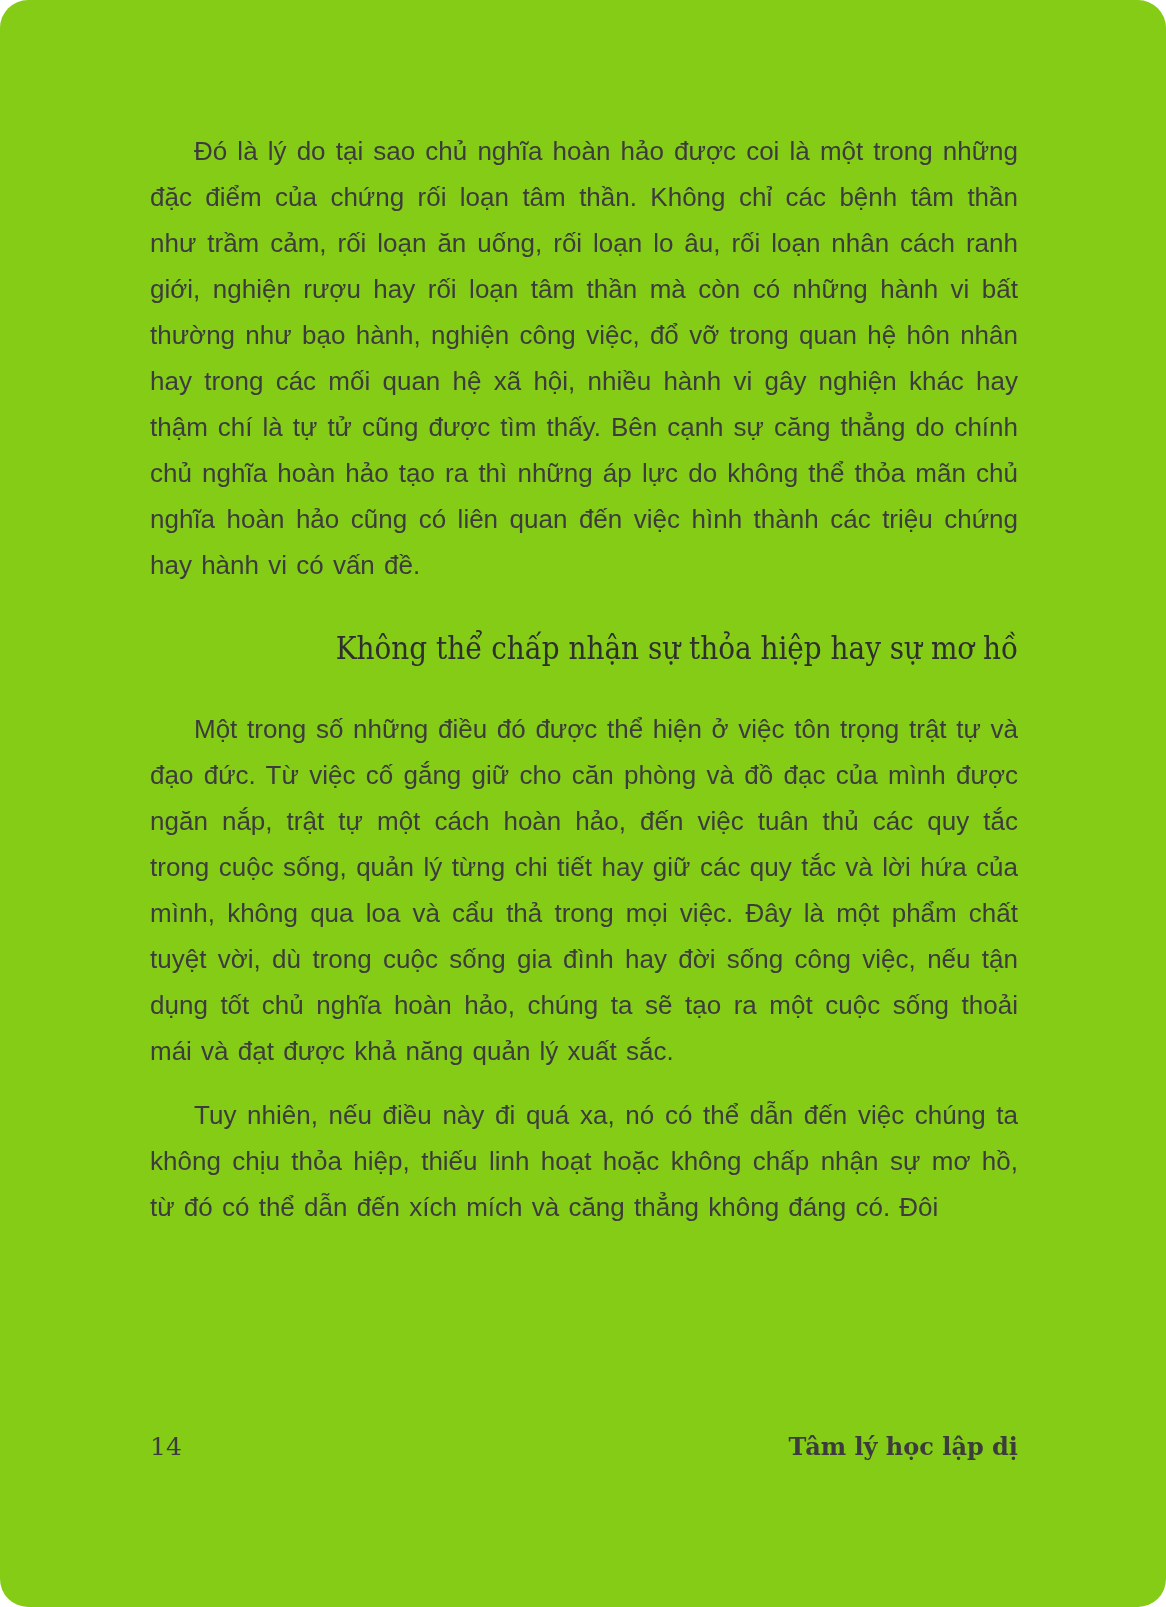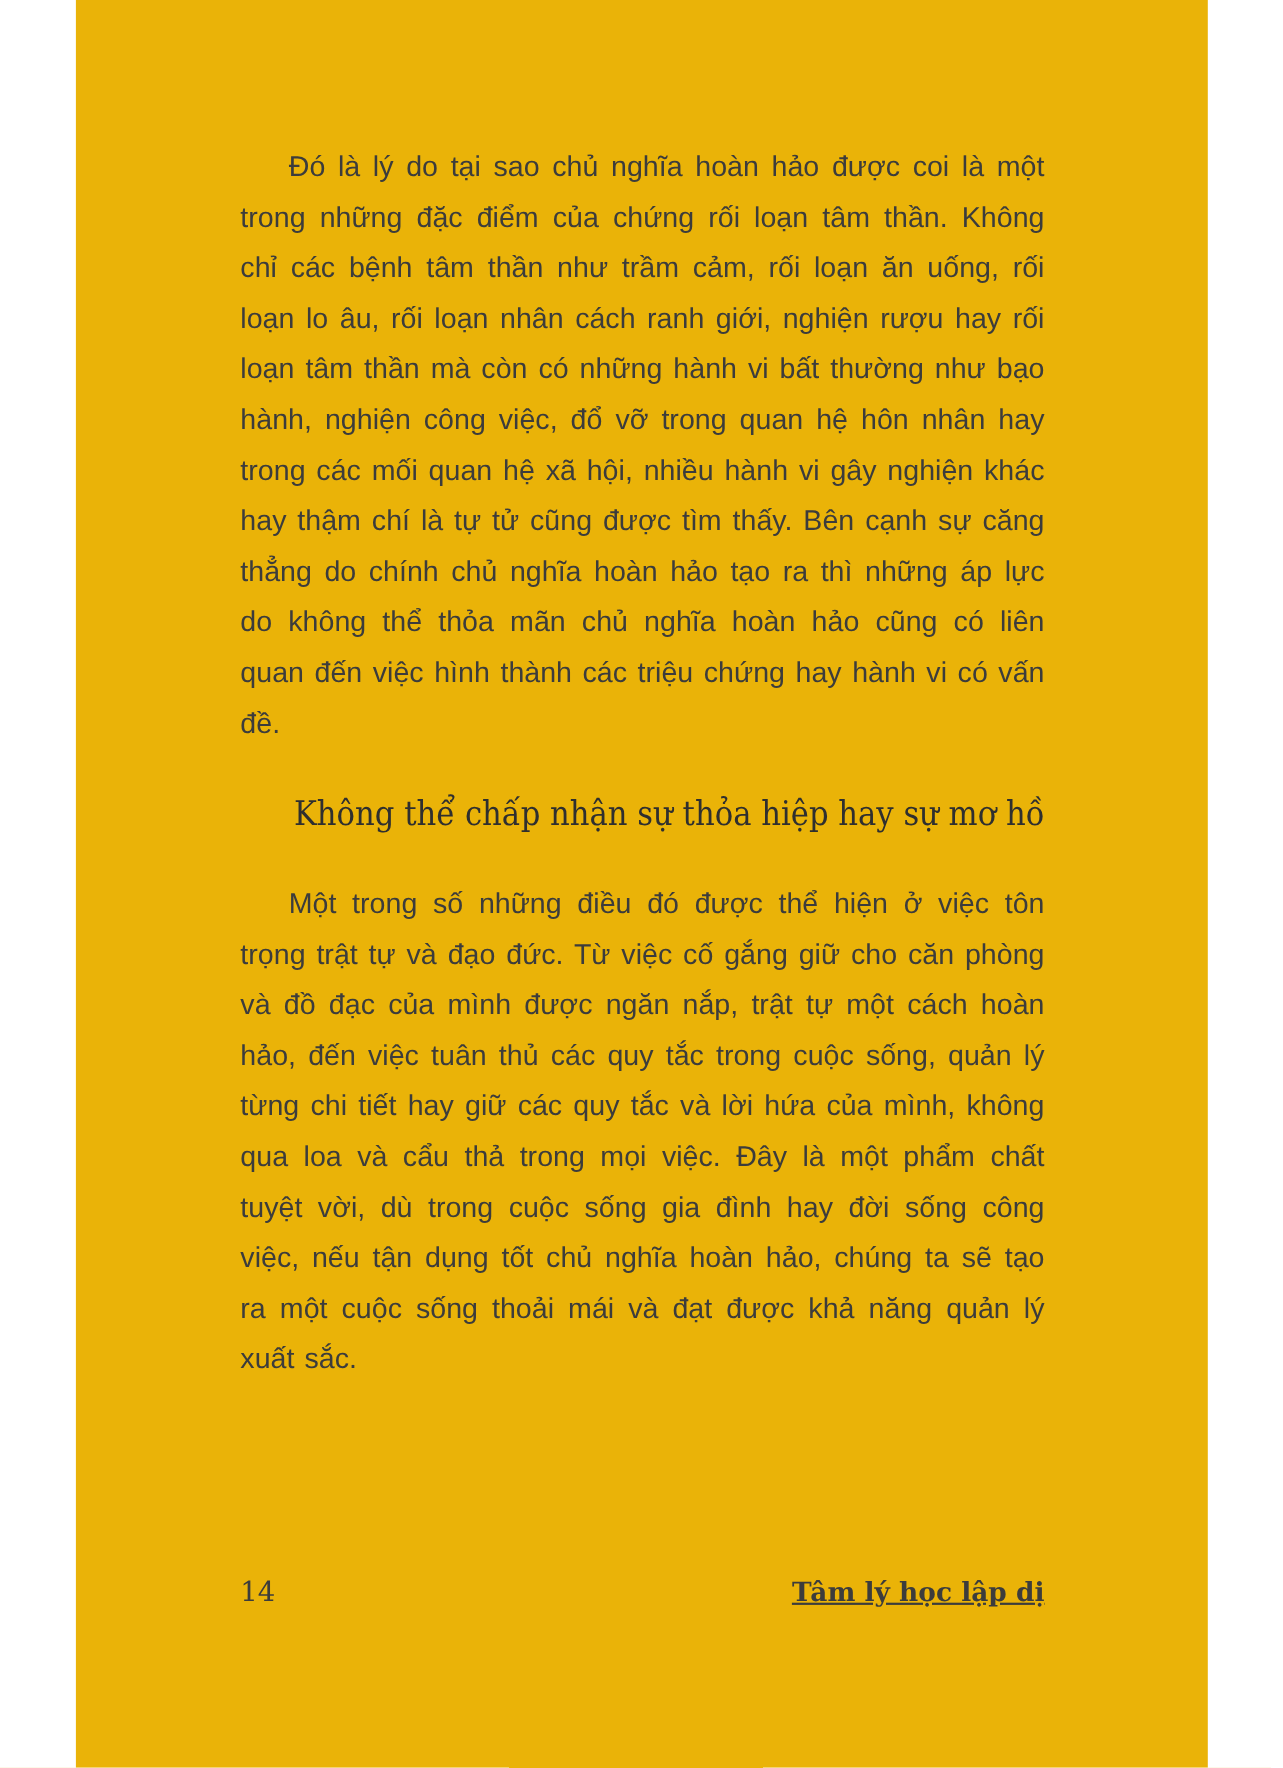--- a/index.html
+++ b/index.html
@@ -2,26 +2,27 @@
 <html lang="vi"><head>
 <meta charset="utf-8">
 <style>
   * { margin: 0; padding: 0; box-sizing: border-box; }
   html, body {
     background: #ffffff;
     font-family: "Liberation Sans", sans-serif;
   }
   .page {
     position: relative;
-    width: 1029px;
+    width: 1166px;
     height: 1607px;
     margin: 0 auto;
-    background: #eab308;
+    background: #84cc16;
     color: #3c3c3c;
     overflow: hidden;
+    border-radius: 28px;
   }
   .content {
     position: absolute;
     top: 128px;
     left: 150px;
     right: 148px;
   }
   .para {
     font-size: 26px;
     line-height: 46px;
@@ -57,36 +58,36 @@
   .footer .page-number {
     font-family: "DejaVu Serif", serif;
     font-size: 25px;
     color: #3c3c3c;
   }
   .footer .book-title {
     font-family: "DejaVu Serif", serif;
     font-size: 24px;
     font-weight: bold;
     color: #3c3c3c;
-    text-decoration: underline;
   }
 </style>
 </head>
 <body>
 
 <div class="page">
   <div class="content">
 
     <p class="para">Đó là lý do tại sao chủ nghĩa hoàn hảo được coi là một trong những đặc điểm của chứng rối loạn tâm thần. Không chỉ các bệnh tâm thần như trầm cảm, rối loạn ăn uống, rối loạn lo âu, rối loạn nhân cách ranh giới, nghiện rượu hay rối loạn tâm thần mà còn có những hành vi bất thường như bạo hành, nghiện công việc, đổ vỡ trong quan hệ hôn nhân hay trong các mối quan hệ xã hội, nhiều hành vi gây nghiện khác hay thậm chí là tự tử cũng được tìm thấy. Bên cạnh sự căng thẳng do chính chủ nghĩa hoàn hảo tạo ra thì những áp lực do không thể thỏa mãn chủ nghĩa hoàn hảo cũng có liên quan đến việc hình thành các triệu chứng hay hành vi có vấn đề.</p>
 
     <h2 class="section-heading">Không thể chấp nhận sự thỏa hiệp hay sự mơ hồ</h2>
 
 
     <p class="para">Một trong số những điều đó được thể hiện ở việc tôn trọng trật tự và đạo đức. Từ việc cố gắng giữ cho căn phòng và đồ đạc của mình được ngăn nắp, trật tự một cách hoàn hảo, đến việc tuân thủ các quy tắc trong cuộc sống, quản lý từng chi tiết hay giữ các quy tắc và lời hứa của mình, không qua loa và cẩu thả trong mọi việc. Đây là một phẩm chất tuyệt vời, dù trong cuộc sống gia đình hay đời sống công việc, nếu tận dụng tốt chủ nghĩa hoàn hảo, chúng ta sẽ tạo ra một cuộc sống thoải mái và đạt được khả năng quản lý xuất sắc.</p>
 
+    <p class="para last">Tuy nhiên, nếu điều này đi quá xa, nó có thể dẫn đến việc chúng ta không chịu thỏa hiệp, thiếu linh hoạt hoặc không chấp nhận sự mơ hồ, từ đó có thể dẫn đến xích mích và căng thẳng không đáng có. Đôi</p>
 
   </div>
 
   <div class="footer">
     <span class="page-number">14</span>
     <span class="book-title">Tâm lý học lập dị</span>
   </div>
 </div>
 
 </body></html>

